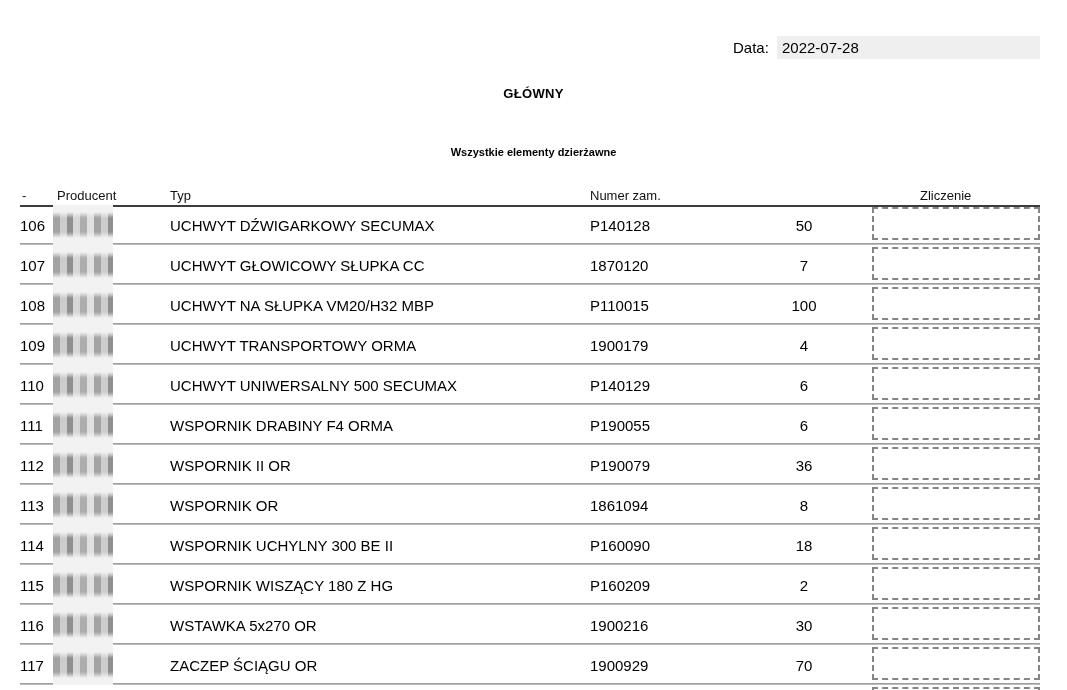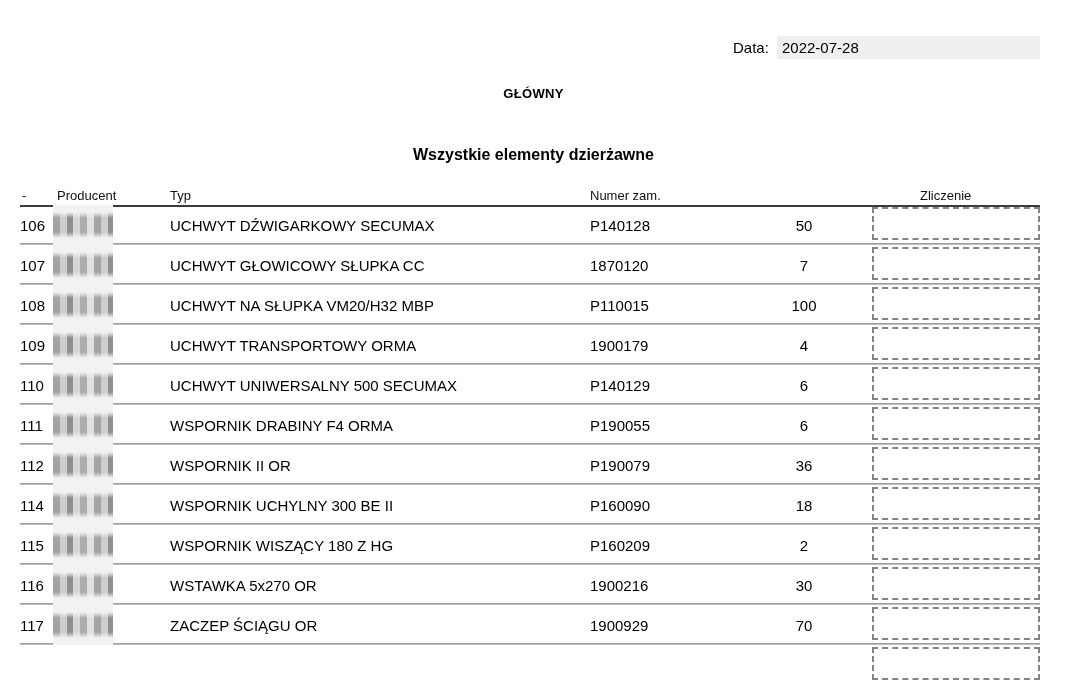--- a/index.html
+++ b/index.html
@@ -20,21 +20,21 @@
     background:#efefef; line-height:23px; padding-left:5px; font-size:15px;
   }
 
   
   .title {
     position:absolute; top:86px; left:0; width:1067px;
     text-align:center; font-size:13px; font-weight:bold; letter-spacing:.3px;
   }
   .subtitle {
     position:absolute; top:146px; left:0; width:1067px;
-    text-align:center; font-size:16px; font-weight:bold;
+    text-align:center; font-size:11px; font-weight:bold;
   }
 
   
   .table { position:absolute; top:188px; left:0; width:1067px; }
   .thead { position:relative; height:17px; font-size:13px; color:#111; }
   .thead span { position:absolute; top:0; }
   .h-dash { left:22px; }
   .h-prod { left:57px; }
   .h-typ  { left:170px; }
   .h-ord  { left:590px; }
@@ -167,20 +167,29 @@
     <div class="row">
       <span class="c-num">112</span>
       <span class="redacted"></span>
       <span class="c-typ">WSPORNIK II OR</span>
       <span class="c-ord">P190079</span>
       <span class="c-qty">36</span>
       <span class="count-box"></span>
       <div class="sep"></div>
     </div>
 
+    <div class="row">
+      <span class="c-num">113</span>
+      <span class="redacted"></span>
+      <span class="c-typ">WSPORNIK OR</span>
+      <span class="c-ord">1861094</span>
+      <span class="c-qty">8</span>
+      <span class="count-box"></span>
+      <div class="sep"></div>
+    </div>
 
     <div class="row">
       <span class="c-num">114</span>
       <span class="redacted"></span>
       <span class="c-typ">WSPORNIK UCHYLNY 300 BE II</span>
       <span class="c-ord">P160090</span>
       <span class="c-qty">18</span>
       <span class="count-box"></span>
       <div class="sep"></div>
     </div>

